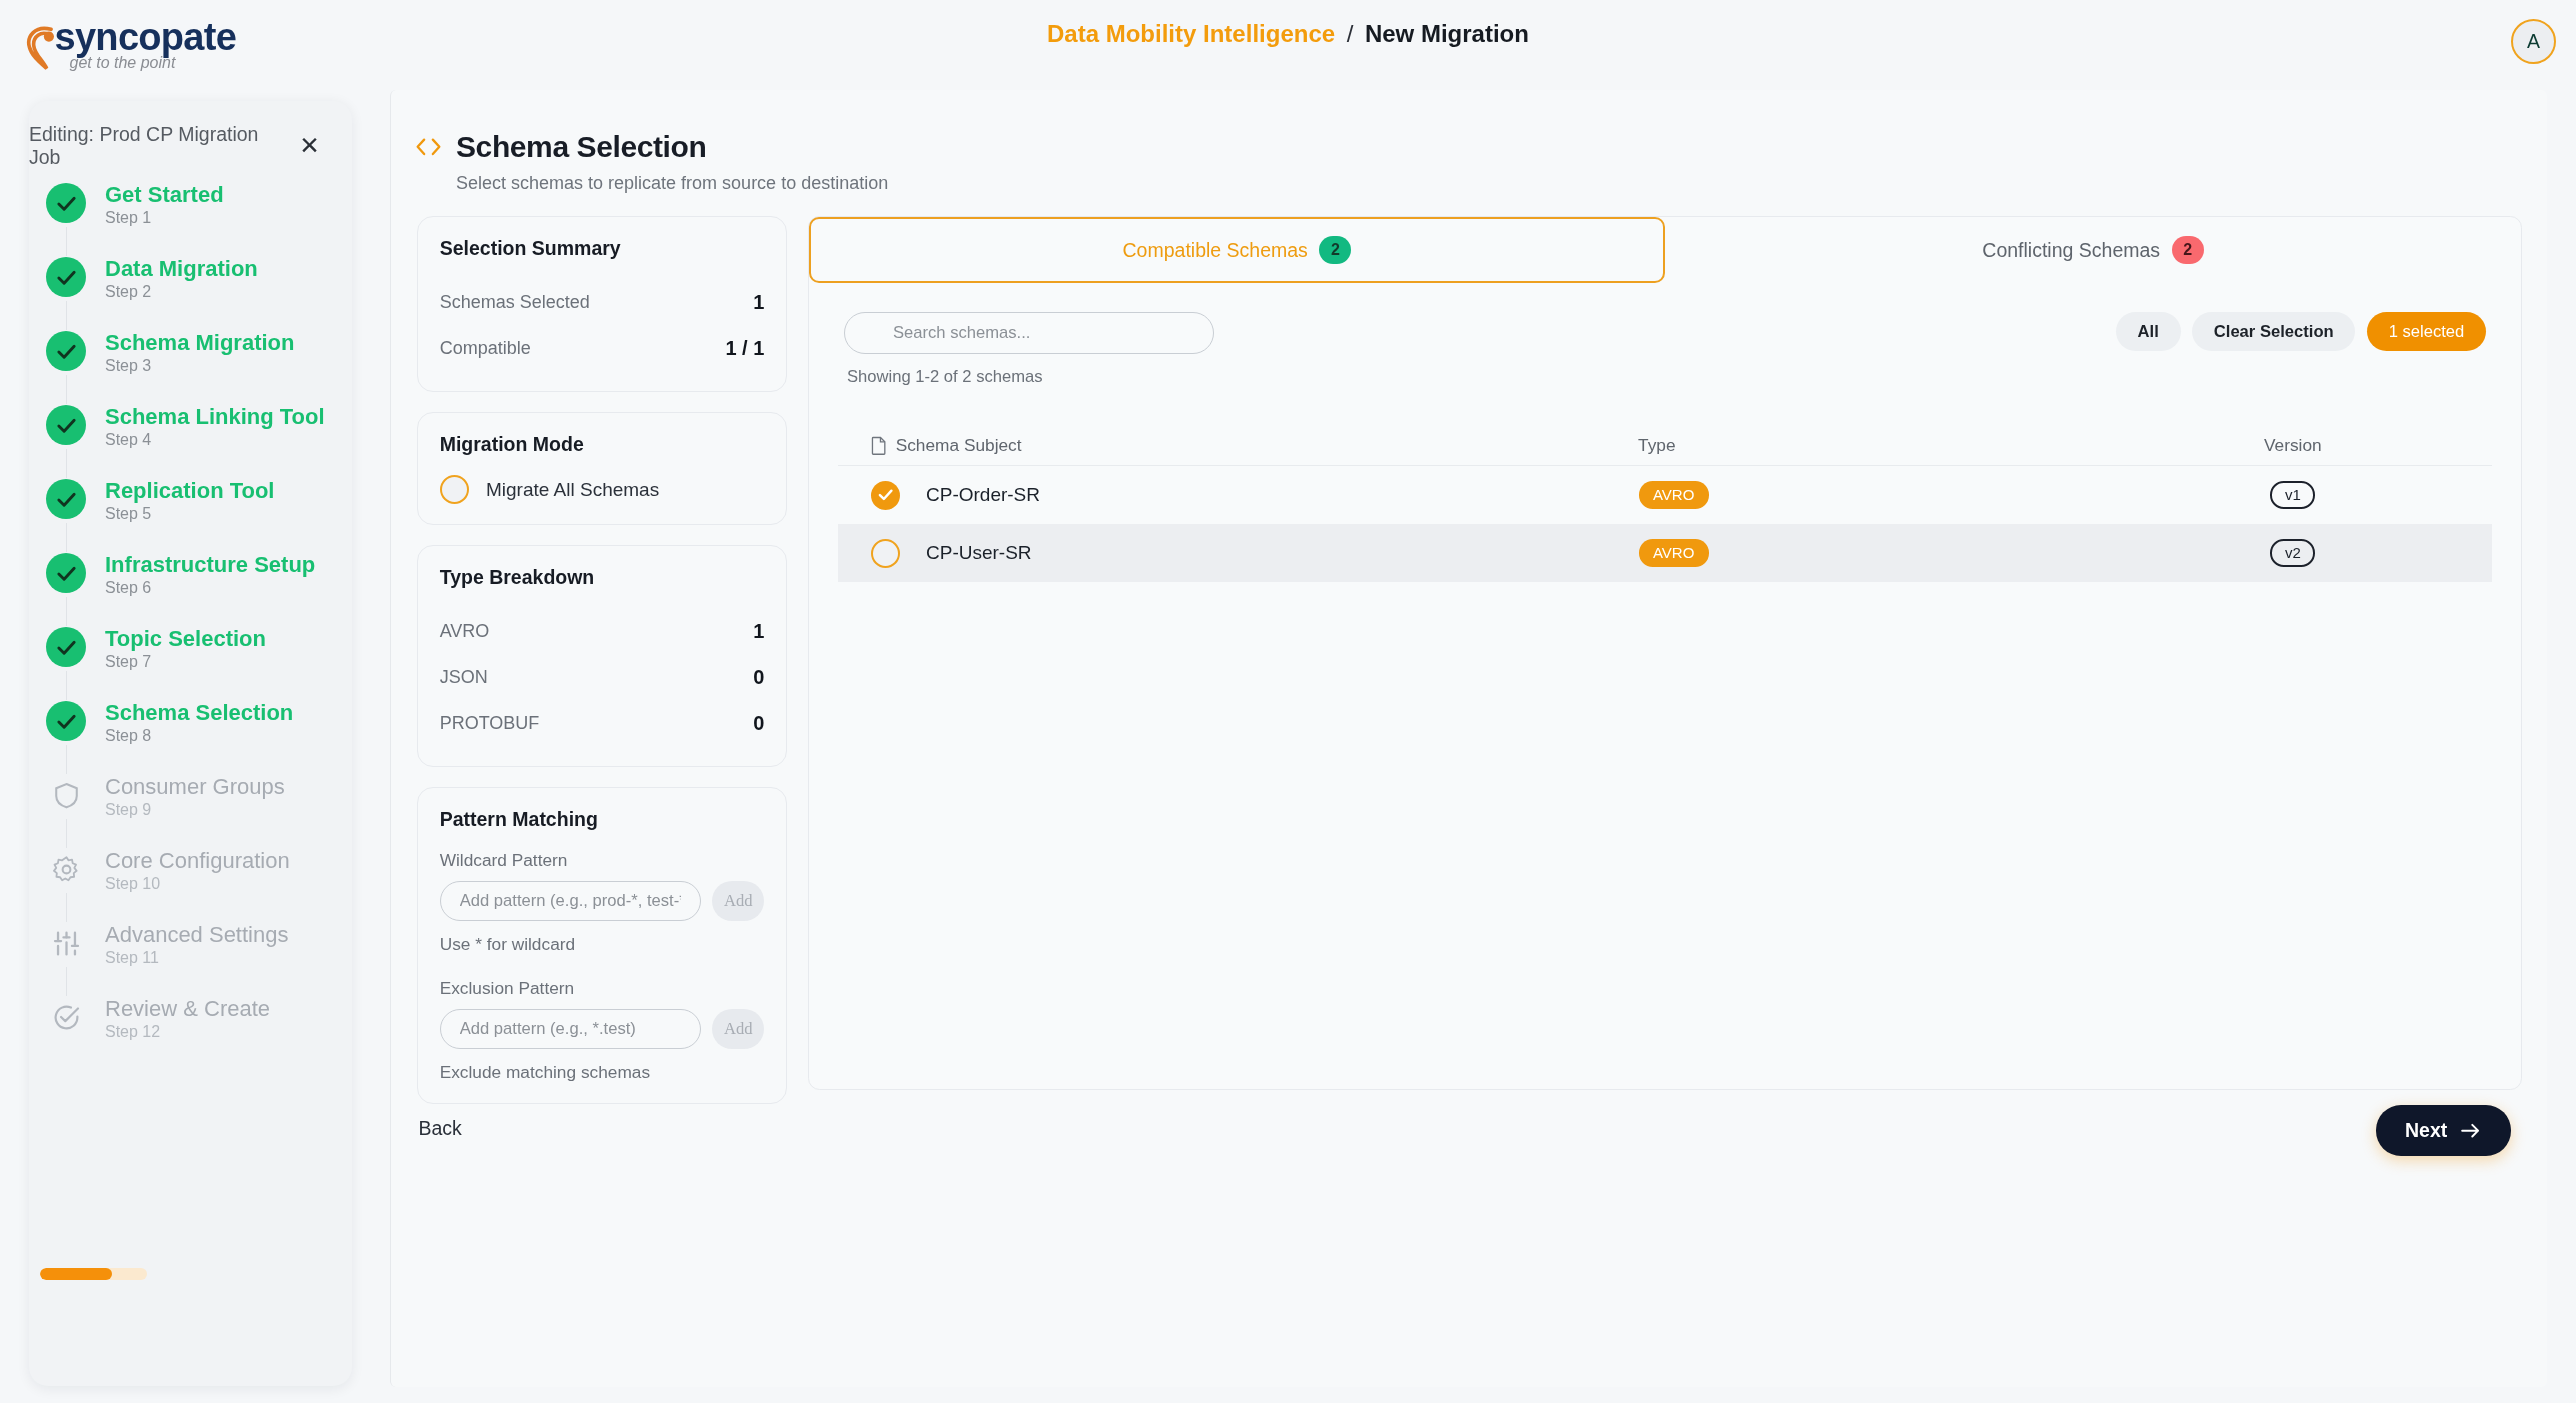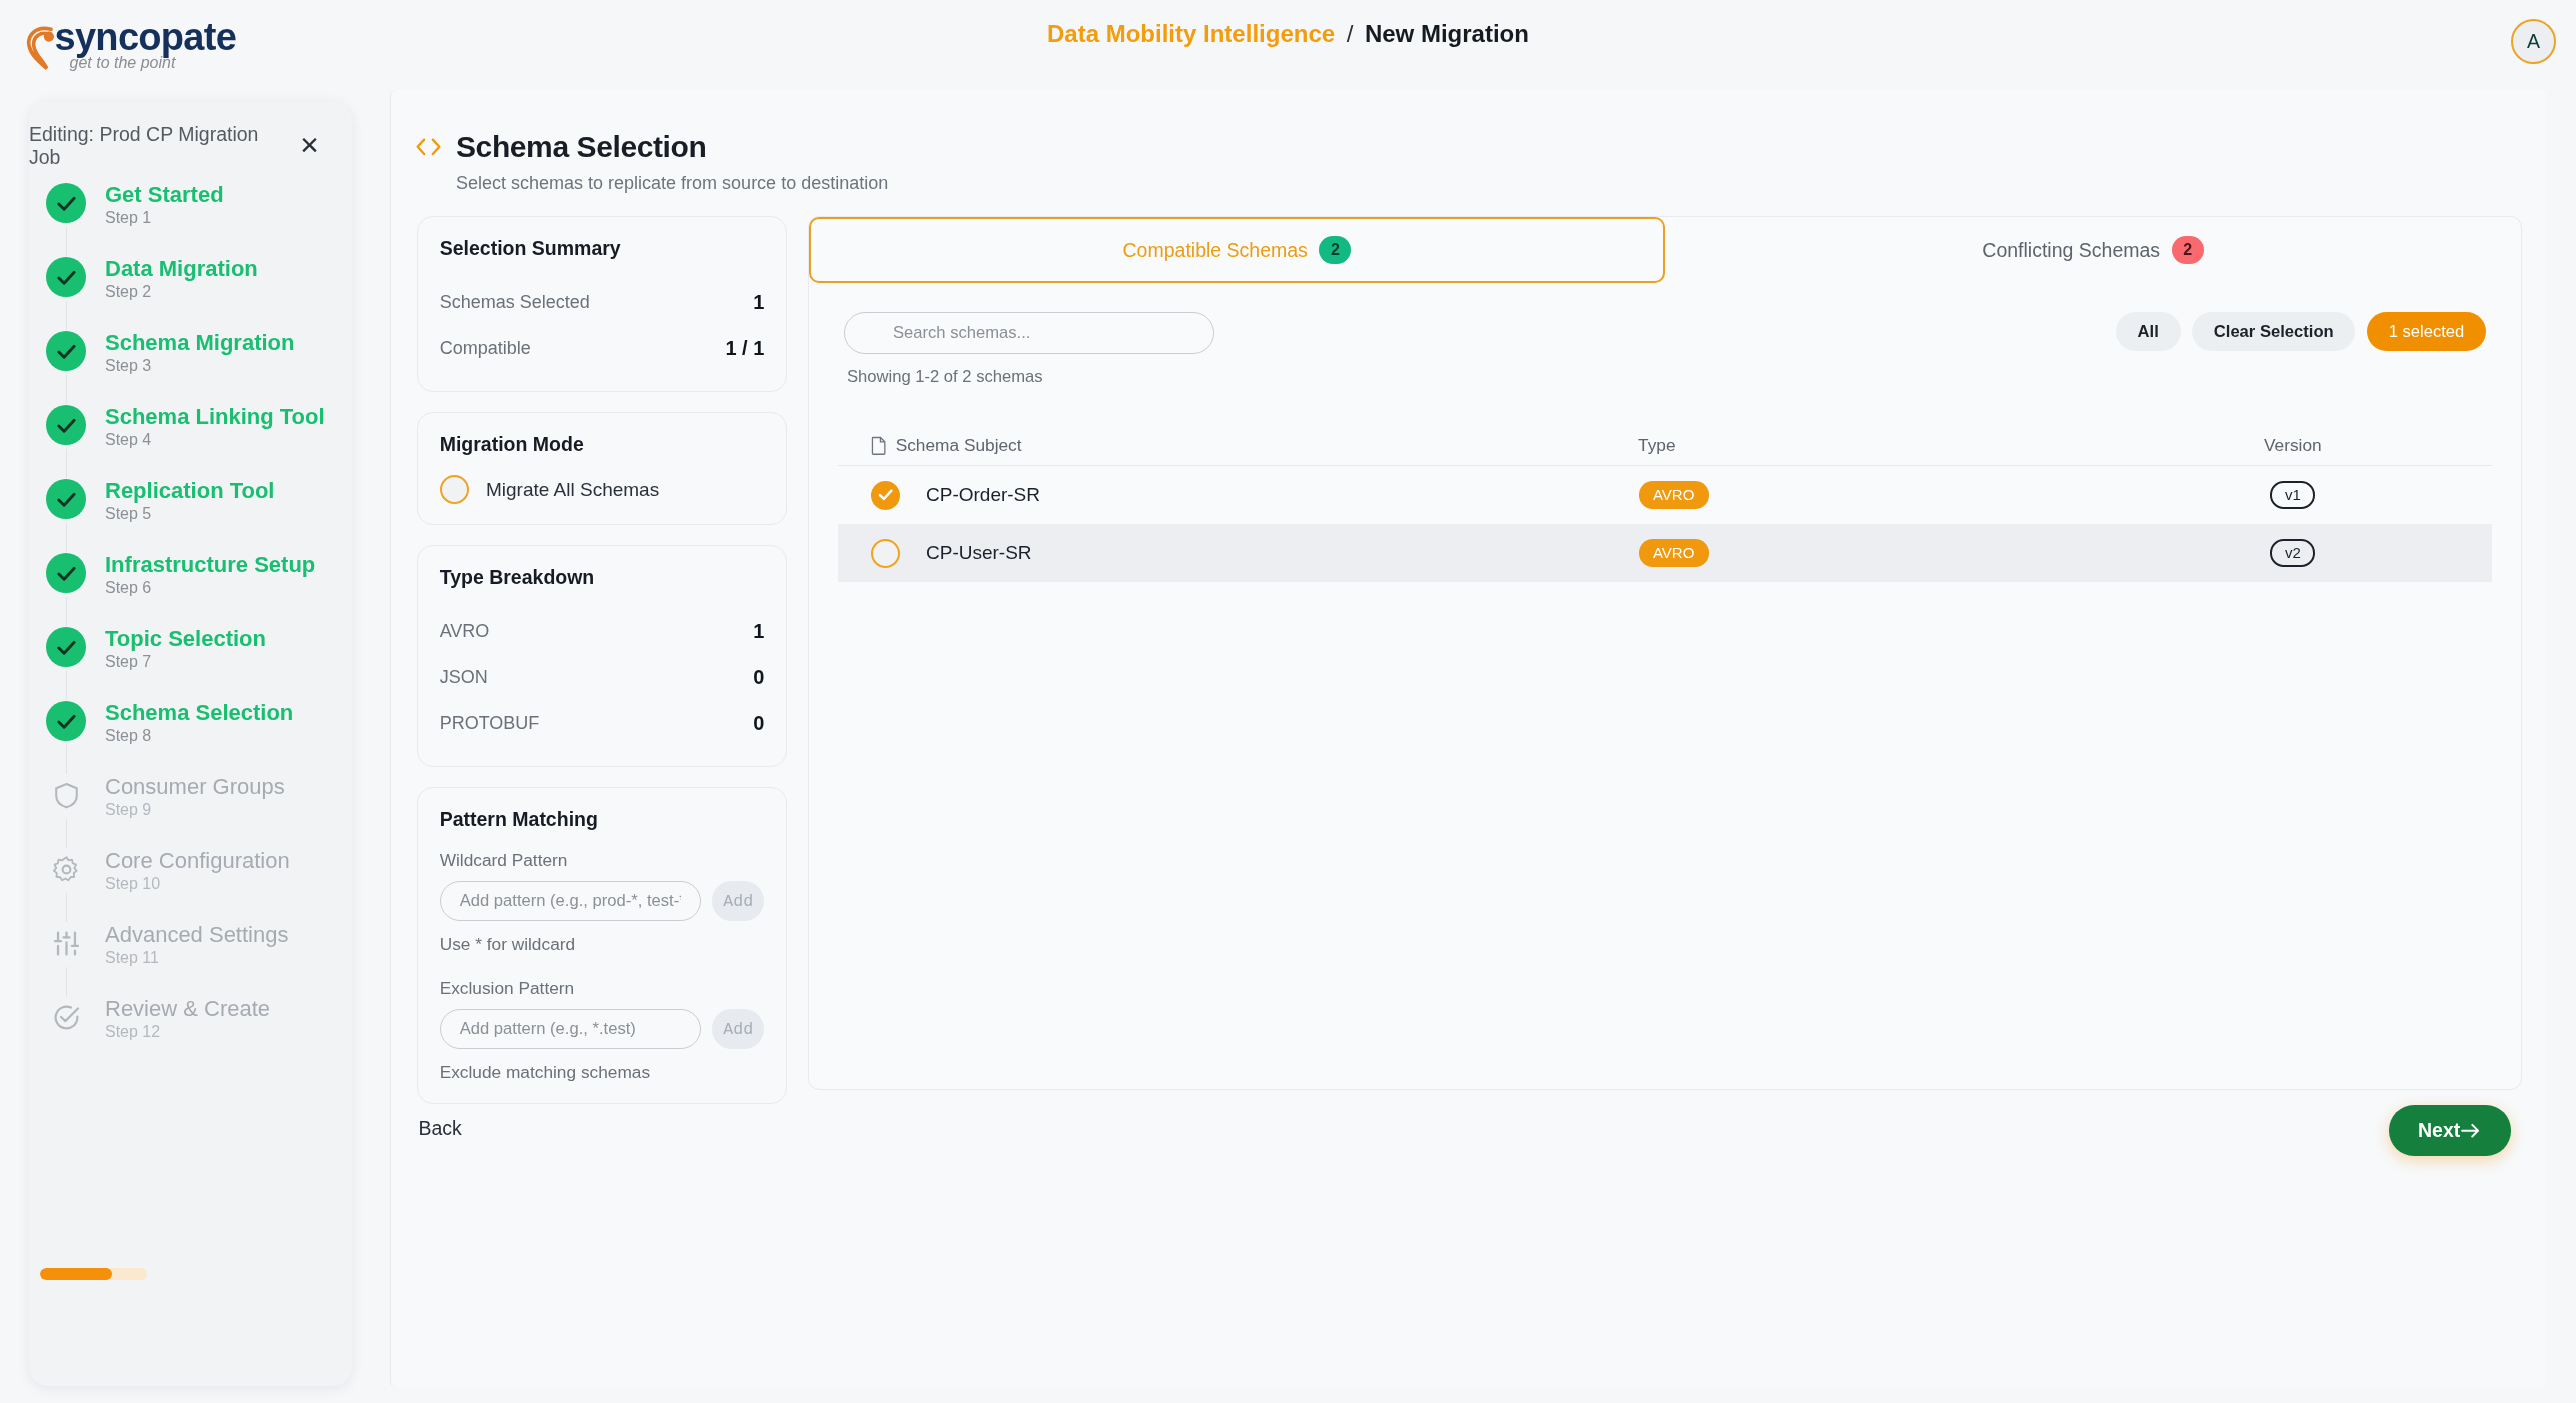--- a/index.html
+++ b/index.html
@@ -121,21 +121,21 @@
   .text-input {
     flex: 1 1 auto; height: 40px; border-radius: 20px;
     border: 0.7px solid #c9ced4; background: transparent;
     padding: 0 19px; font-size: 16.6px; color: #6b7179;
     font-family: "Liberation Sans", sans-serif; outline: none;
   }
   .text-input::placeholder { color: #8b9096; }
   .add-btn {
     width: 66px; height: 40px; border-radius: 20px; border: none;
     background: #e7eaee; color: #a8adb4; font-size: 16.6px;
-    font-family: Liberation Mono, monospace; cursor: pointer;
+    font-family: Liberation Serif, serif; cursor: pointer;
   }
   .hint { font-size: 17.3px; color: #6b7179; margin-top: 13px; margin-bottom: 23px; }
   .hint.last { margin-bottom: 0; }
 
   
   .content {
     position: absolute; left: 417px; top: 126px;
     width: 1714px; height: 874px;
     background: #f8fafb; border: 0.7px solid #e7eaee; border-radius: 11.6px;
   }
@@ -217,23 +217,23 @@
 
   
   .back-btn {
     position: absolute; left: 27.4px; top: 1027px;
     font-size: 19.5px; color: #2a3039; background: none; border: none;
     font-family: "Liberation Sans", sans-serif; cursor: pointer;
   }
   .next-btn {
     position: absolute; right: 36px; top: 1015px;
     height: 51px; padding: 0 29px; border: none; border-radius: 25px;
-    background: #15803d; color: #ffffff; font-size: 19.5px; font-weight: 700;
+    background: #0f172a; color: #ffffff; font-size: 19.5px; font-weight: 700;
     font-family: "Liberation Sans", sans-serif; cursor: pointer;
-    display: inline-flex; align-items: center; 
+    display: inline-flex; align-items: center; gap: 13px;
     box-shadow: 0 4.3px 14.4px rgba(240,144,0,.32);
   }
 </style>
 </head>
 <body>
 
 <div class="app">
 
   <div class="header">
     <div class="logo-wrap">

